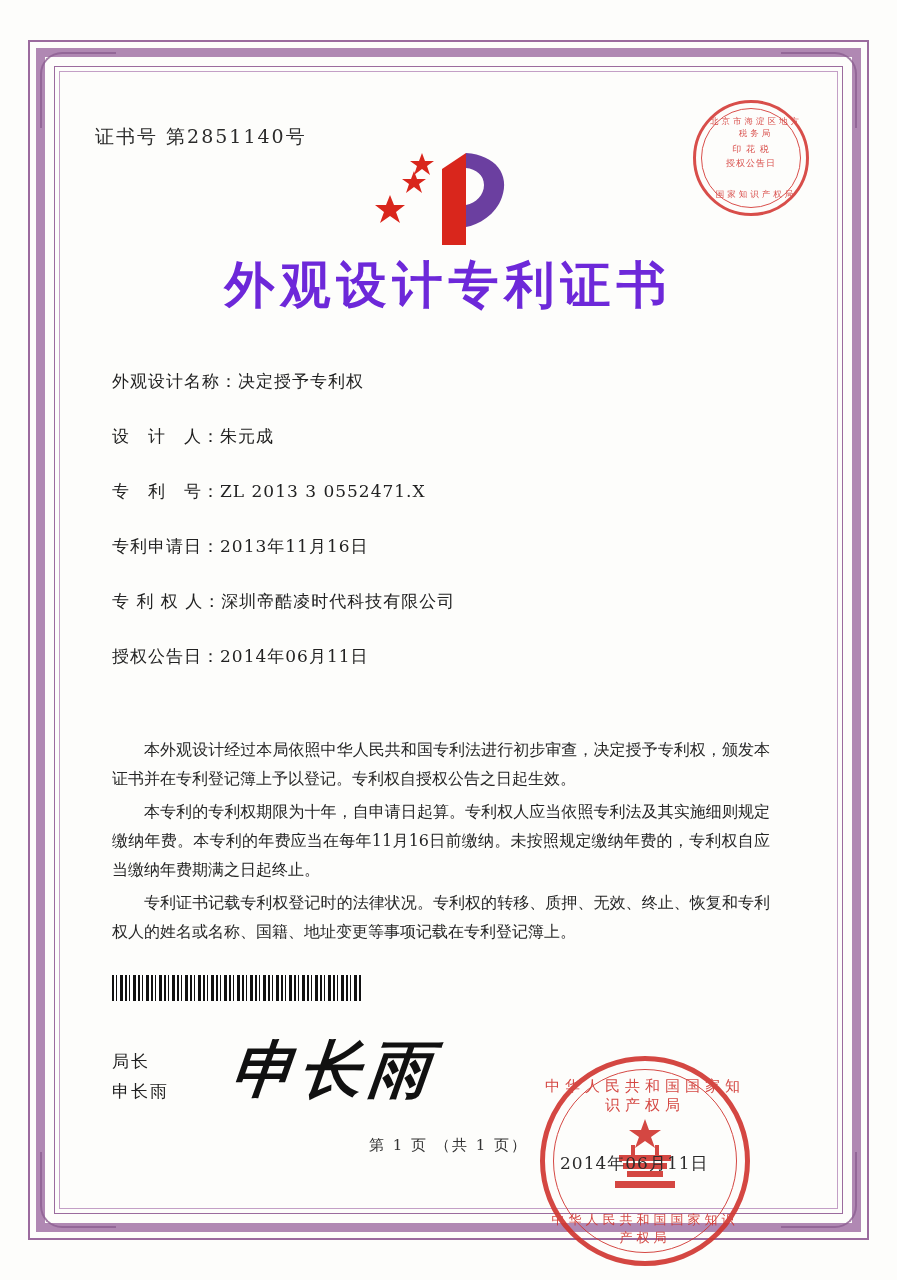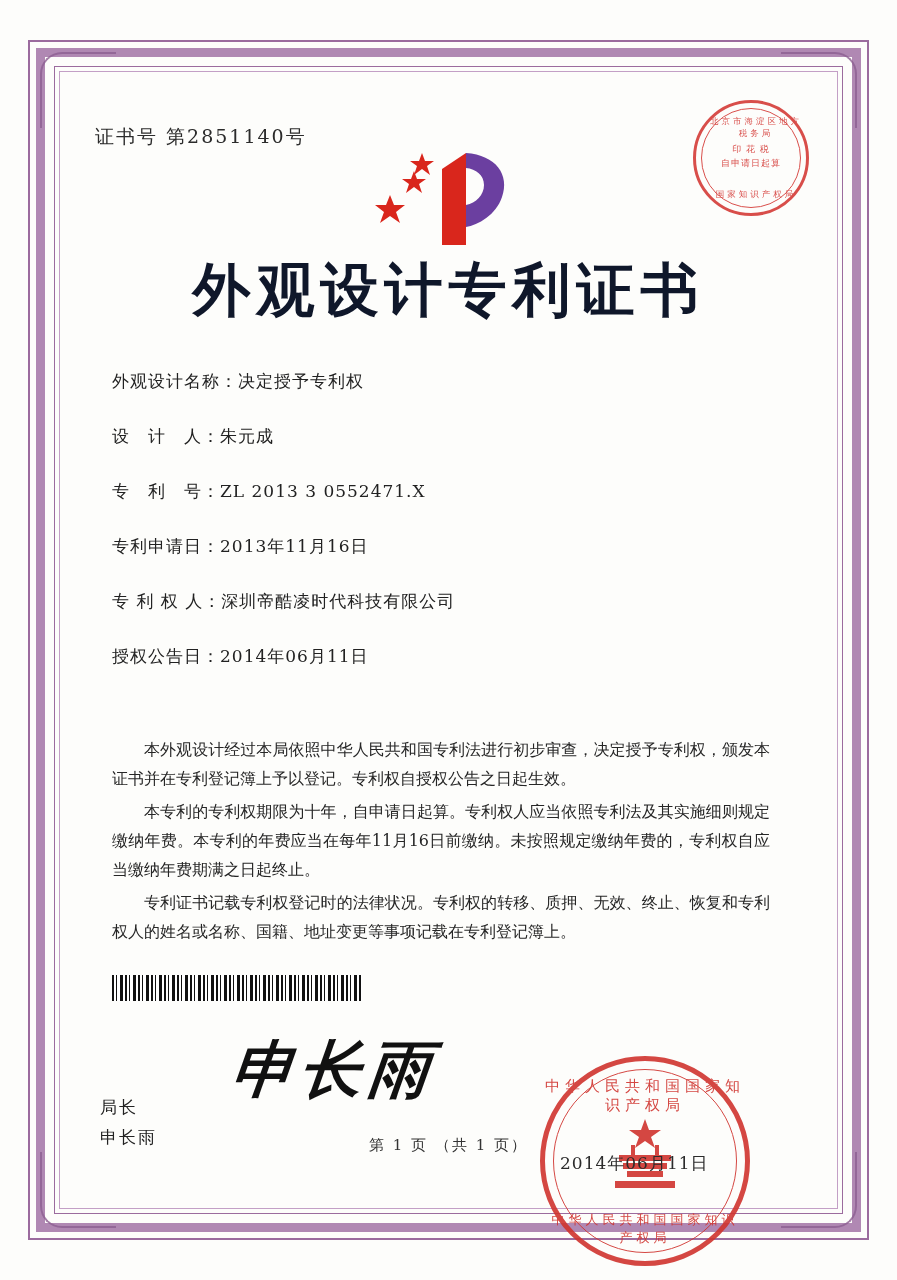--- a/index.html
+++ b/index.html
@@ -114,24 +114,24 @@
     letter-spacing: 3px;
   }
   .stamp-top .arc.top { top: 13px; }
   .stamp-top .arc.bottom { bottom: 12px; }
 
   .title {
     position: absolute;
     left: 0; right: 0; top: 252px;
     text-align: center;
     font-family: "DejaVu Serif", serif;
-    font-size: 58px;
+    font-size: 50px;
     font-weight: bold;
     letter-spacing: 6px;
-    color: #0f172a;
+    color: #6d28d9;
   }
 
   
   .fields {
     position: absolute;
     left: 112px; top: 370px;
     width: 680px;
     font-family: "DejaVu Serif", serif;
     font-size: 17px;
     color: #222;
@@ -168,27 +168,26 @@
       #111 4px, #111 5px,
       #fff 5px, #fff 8px,
       #111 8px, #111 11px,
       #fff 11px, #fff 13px
     );
   }
 
   
   .sig-label {
     position: absolute;
-    left: 100px; top: 1046px;
+    left: 112px; top: 1046px;
     font-family: "DejaVu Serif", serif;
     font-size: 17px;
     line-height: 30px;
     letter-spacing: 2px;
     color: #222;
-    margin-top: 46px;
   }
   .sig-hand {
     position: absolute;
     left: 232px; top: 1028px;
     font-family: "DejaVu Serif", serif;
     font-size: 62px;
     font-weight: bold;
     font-style: italic;
     letter-spacing: 6px;
     color: #111;
@@ -266,21 +265,21 @@
       </g>
       <path d="M72,110 L72,34 L96,18 L96,110 Z" fill="#d9261c"></path>
       <path d="M96,18 C126,20 140,40 132,62 C126,80 108,90 96,92 L96,70 C106,68 114,60 114,50 C114,40 106,34 96,33 Z" fill="#6b3fa0"></path>
     </svg>
   </div>
 
   <div class="stamp-top">
     <div class="inner-ring"></div>
     <div class="arc top">北京市海淀区地方税务局</div>
     <div class="c-text l1">印 花 税</div>
-    <div class="c-text l2">自申请日起算</div>
+    <div class="c-text l2">授权公告日</div>
     <div class="arc bottom">国家知识产权局</div>
   </div>
 
   <div class="title">外观设计专利证书</div>
 
   <div class="fields">
     <div class="field-row">
       <span class="field-label">外观设计名称：</span><span class="field-value">决定授予专利权</span>
     </div>
     <div class="field-row">

